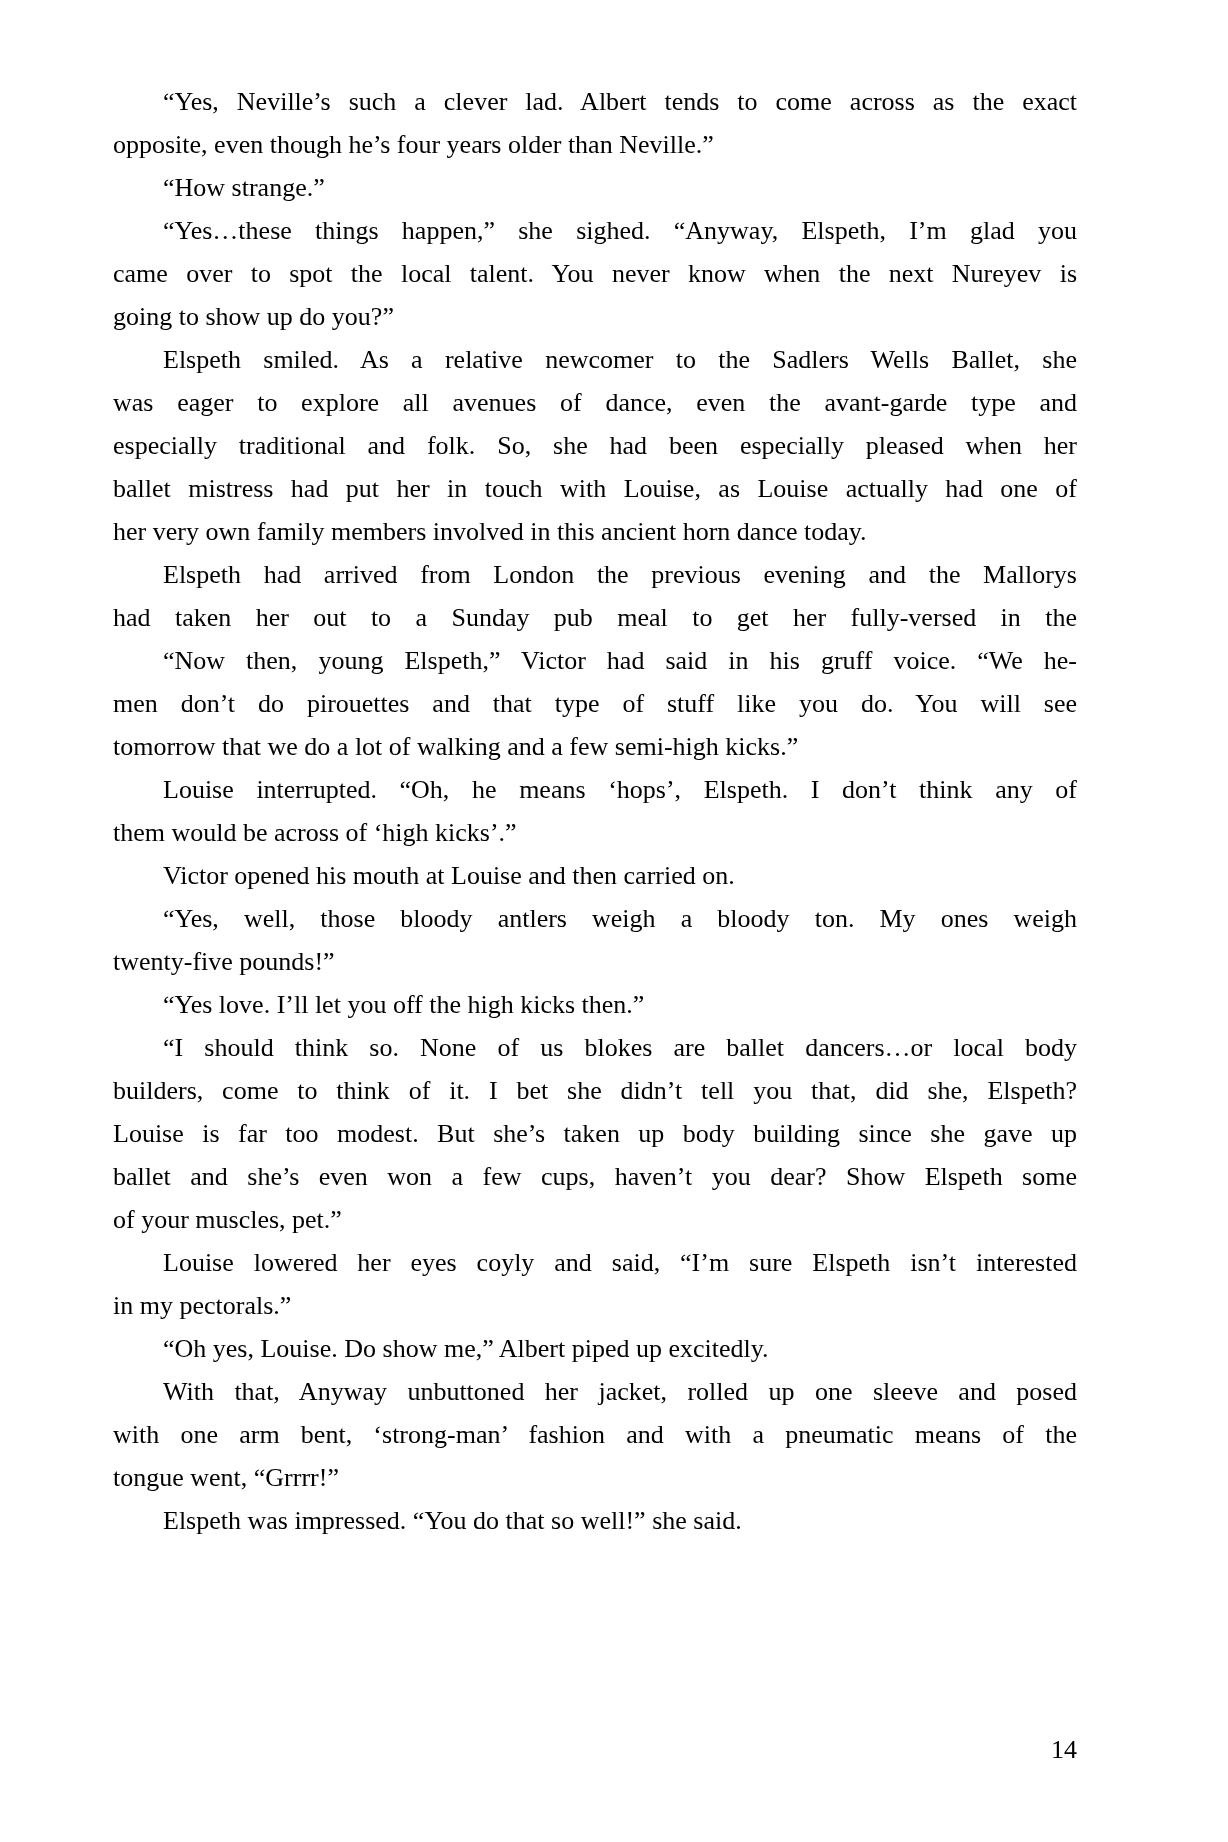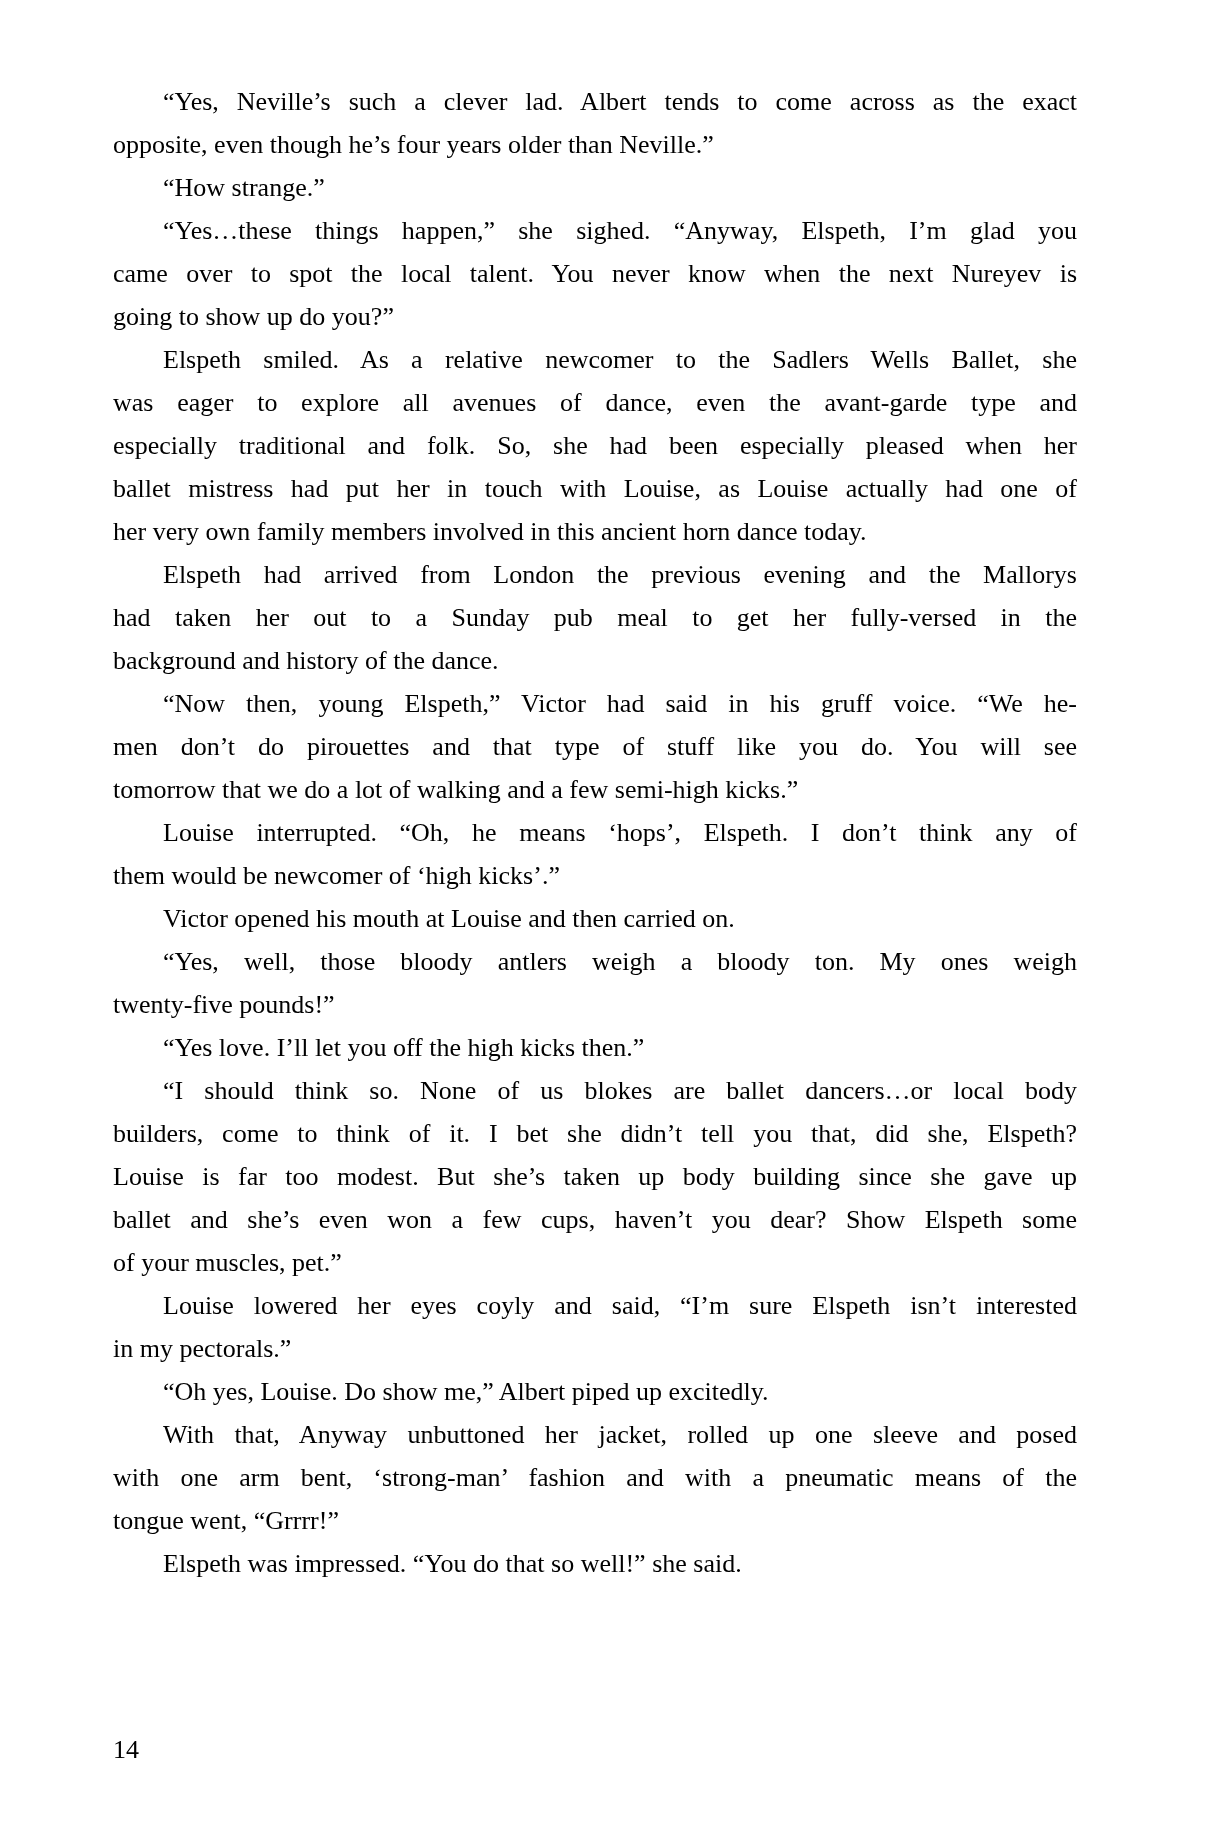--- a/index.html
+++ b/index.html
@@ -33,21 +33,21 @@
     text-align-last: left;
   }
   .line.indent {
     text-indent: 50px;
   }
   .page-number {
     position: absolute;
     top: 1728px;
     left: 113px;
     width: 964px;
-    text-align: left;
+    text-align: right;
     font-size: 26px;
     line-height: 43px;
   }
 </style>
 </head>
 <body>
 
 <div class="page">
   <div class="text-block">
       <div class="line indent">“Yes, Neville’s such a clever lad. Albert tends to come across as the exact</div>
@@ -56,26 +56,25 @@
       <div class="line indent">“Yes…these things happen,” she sighed. “Anyway, Elspeth, I’m glad you</div>
       <div class="line">came over to spot the local talent. You never know when the next Nureyev is</div>
       <div class="line last">going to show up do you?”</div>
       <div class="line indent">Elspeth smiled. As a relative newcomer to the Sadlers Wells Ballet, she</div>
       <div class="line">was eager to explore all avenues of dance, even the avant-garde type and</div>
       <div class="line">especially traditional and folk. So, she had been especially pleased when her</div>
       <div class="line">ballet mistress had put her in touch with Louise, as Louise actually had one of</div>
       <div class="line last">her very own family members involved in this ancient horn dance today.</div>
       <div class="line indent">Elspeth had arrived from London the previous evening and the Mallorys</div>
       <div class="line">had taken her out to a Sunday pub meal to get her fully-versed in the</div>
-      <div class="line last">background and history of the dance.</div>
       <div class="line indent">“Now then, young Elspeth,” Victor had said in his gruff voice. “We he-</div>
       <div class="line">men don’t do pirouettes and that type of stuff like you do. You will see</div>
       <div class="line last">tomorrow that we do a lot of walking and a few semi-high kicks.”</div>
       <div class="line indent">Louise interrupted. “Oh, he means ‘hops’, Elspeth. I don’t think any of</div>
-      <div class="line last">them would be newcomer of ‘high kicks’.”</div>
+      <div class="line last">them would be across of ‘high kicks’.”</div>
       <div class="line indent last">Victor opened his mouth at Louise and then carried on.</div>
       <div class="line indent">“Yes, well, those bloody antlers weigh a bloody ton. My ones weigh</div>
       <div class="line last">twenty-five pounds!”</div>
       <div class="line indent last">“Yes love. I’ll let you off the high kicks then.”</div>
       <div class="line indent">“I should think so. None of us blokes are ballet dancers…or local body</div>
       <div class="line">builders, come to think of it. I bet she didn’t tell you that, did she, Elspeth?</div>
       <div class="line">Louise is far too modest. But she’s taken up body building since she gave up</div>
       <div class="line">ballet and she’s even won a few cups, haven’t you dear? Show Elspeth some</div>
       <div class="line last">of your muscles, pet.”</div>
       <div class="line indent">Louise lowered her eyes coyly and said, “I’m sure Elspeth isn’t interested</div>

